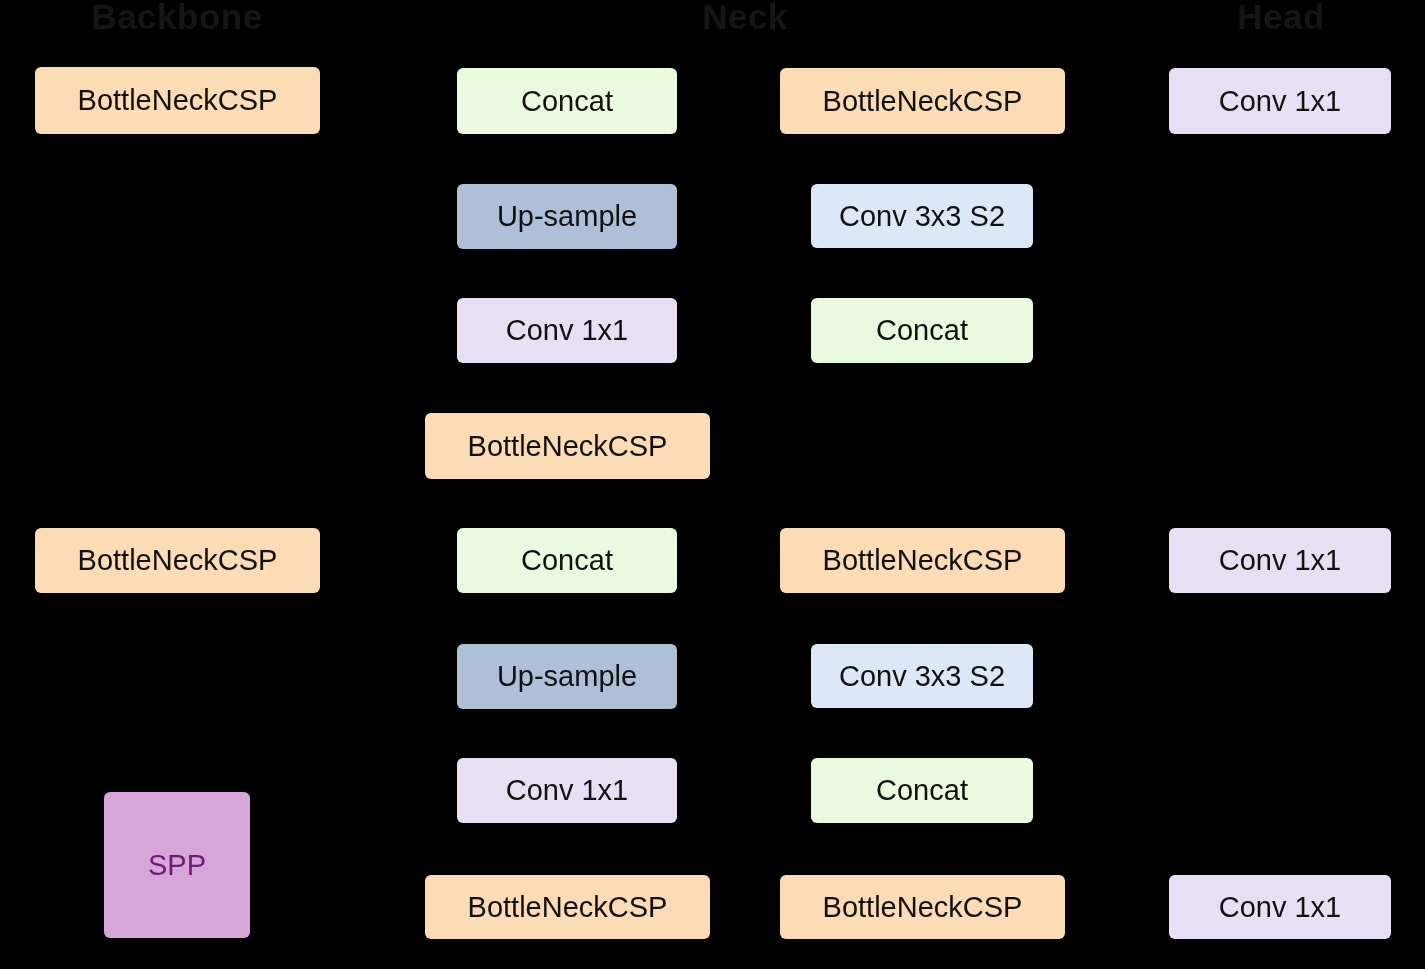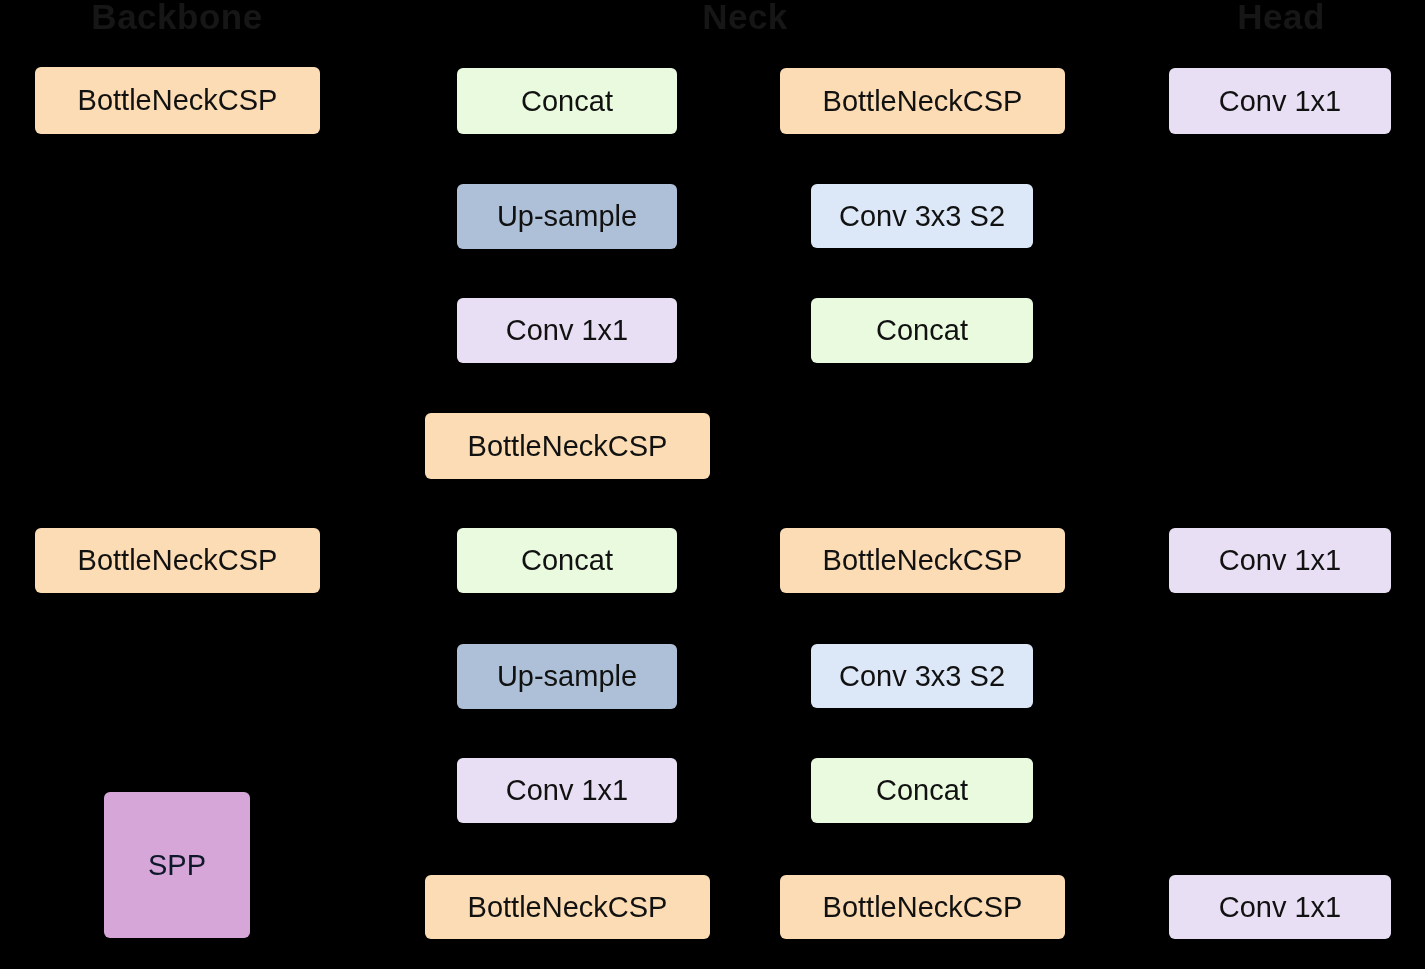--- a/index.html
+++ b/index.html
@@ -60,18 +60,18 @@
       <div class="node" style="left: 811px; top: 298px; width: 222px; height: 65px; background: rgb(233, 250, 223); color: rgb(17, 17, 17);">Concat</div>
       <div class="node" style="left: 425px; top: 413px; width: 285px; height: 66px; background: rgb(251, 220, 180); color: rgb(17, 17, 17);">BottleNeckCSP</div>
       <div class="node" style="left: 35px; top: 528px; width: 285px; height: 65px; background: rgb(251, 220, 180); color: rgb(17, 17, 17);">BottleNeckCSP</div>
       <div class="node" style="left: 457px; top: 528px; width: 220px; height: 65px; background: rgb(233, 250, 223); color: rgb(17, 17, 17);">Concat</div>
       <div class="node" style="left: 780px; top: 528px; width: 285px; height: 65px; background: rgb(251, 220, 180); color: rgb(17, 17, 17);">BottleNeckCSP</div>
       <div class="node" style="left: 1169px; top: 528px; width: 222px; height: 65px; background: rgb(233, 223, 244); color: rgb(17, 17, 17);">Conv 1x1</div>
       <div class="node" style="left: 457px; top: 644px; width: 220px; height: 65px; background: rgb(173, 192, 216); color: rgb(17, 17, 17);">Up-sample</div>
       <div class="node" style="left: 811px; top: 644px; width: 222px; height: 64px; background: rgb(220, 231, 248); color: rgb(17, 17, 17);">Conv 3x3 S2</div>
       <div class="node" style="left: 457px; top: 758px; width: 220px; height: 65px; background: rgb(233, 223, 244); color: rgb(17, 17, 17);">Conv 1x1</div>
       <div class="node" style="left: 811px; top: 758px; width: 222px; height: 65px; background: rgb(233, 250, 223); color: rgb(17, 17, 17);">Concat</div>
-      <div class="node" style="left: 104px; top: 792px; width: 146px; height: 146px; background: rgb(213, 166, 215); color: #0f172a;">SPP</div>
+      <div class="node" style="left: 104px; top: 792px; width: 146px; height: 146px; background: rgb(213, 166, 215); color: #701a75;">SPP</div>
       <div class="node" style="left: 425px; top: 875px; width: 285px; height: 64px; background: rgb(251, 220, 180); color: rgb(17, 17, 17);">BottleNeckCSP</div>
       <div class="node" style="left: 780px; top: 875px; width: 285px; height: 64px; background: rgb(251, 220, 180); color: rgb(17, 17, 17);">BottleNeckCSP</div>
       <div class="node" style="left: 1169px; top: 875px; width: 222px; height: 64px; background: rgb(233, 223, 244); color: rgb(17, 17, 17);">Conv 1x1</div>
     </div>
 </div>
 
 </body></html>

